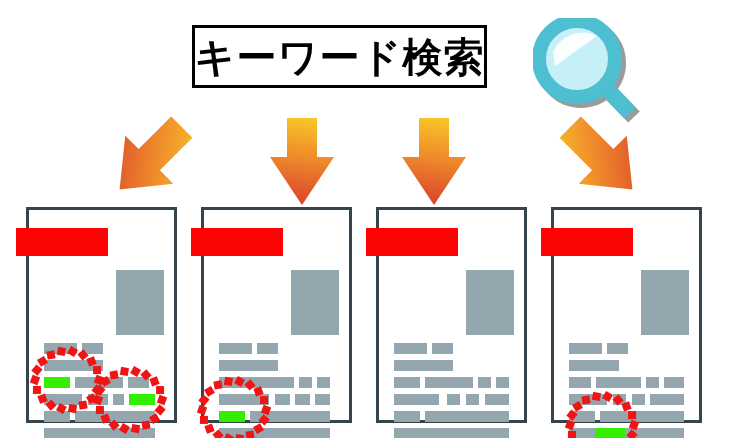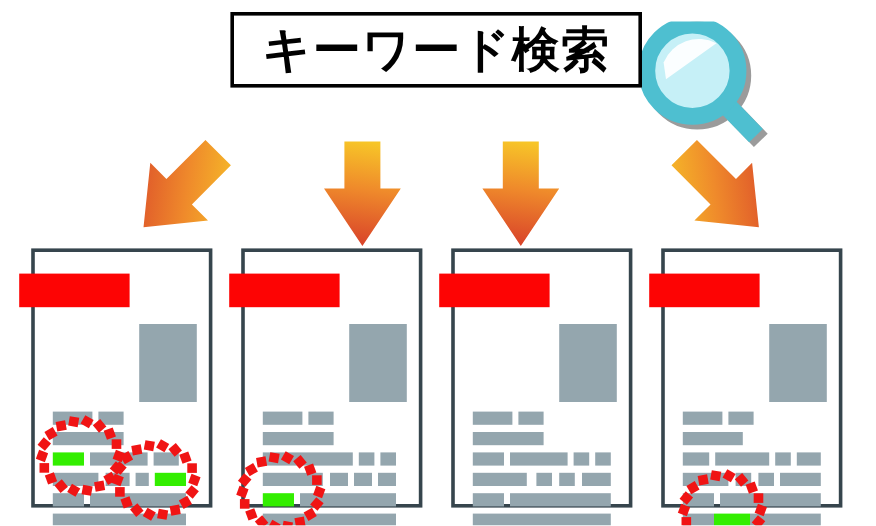--- a/index.html
+++ b/index.html
@@ -13,22 +13,22 @@
     height: 438px;
     background: #ffffff;
     overflow: hidden;
     font-family: "Liberation Sans", sans-serif;
   }
 
   
   #title-box {
     position: absolute;
     left: 192px;
-    top: 10px;
-    width: 343px;
+    top: 25px;
+    width: 295px;
     height: 63px;
     box-sizing: border-box;
     border: 3px solid #000000;
     background: #ffffff;
     display: flex;
     align-items: center;
     justify-content: center;
   }
   #title-text {
     font-family: "DejaVu Sans", "Liberation Sans", sans-serif;

